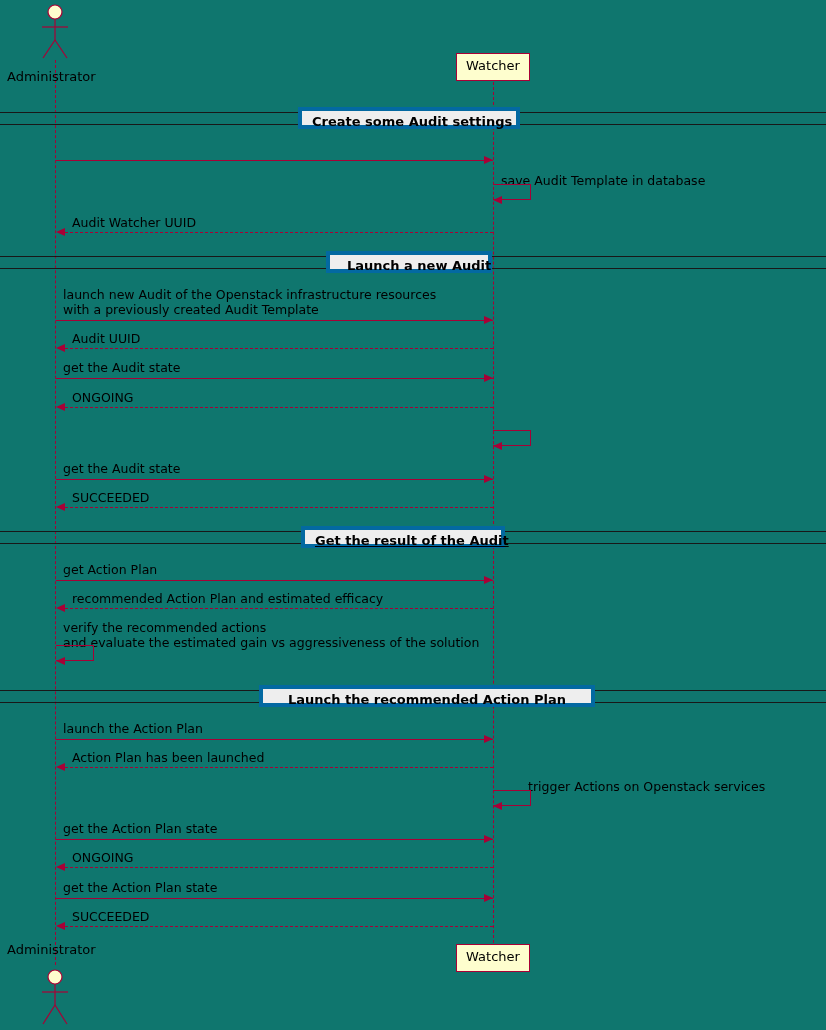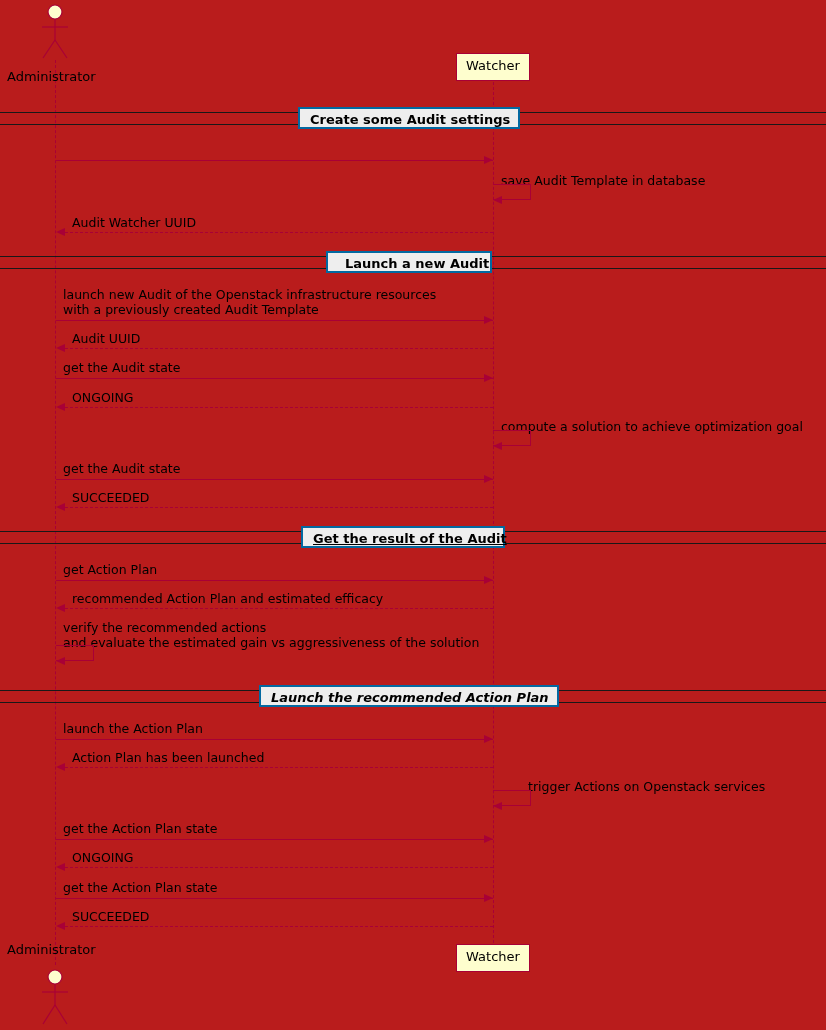--- a/index.html
+++ b/index.html
@@ -1,24 +1,24 @@
 <!DOCTYPE html>
 <html><head>
 <meta charset="utf-8">
 <style>
   html,body{margin:0;padding:0;background:#ffffff;}
   body{font-family:"DejaVu Sans","Liberation Sans",sans-serif;}
-  #canvas{position:relative;width:826px;height:1030px;overflow:hidden;background:#b91c1c;}
+  #canvas{position:relative;width:826px;height:1030px;overflow:hidden;background:#0f766e;}
   .lifeline{position:absolute;width:0;border-left:1px dashed #A80036;}
   .actor-label{position:absolute;font-size:13px;color:#000;white-space:nowrap;}
   .participant-box{position:absolute;background:#FEFECE;border:1px solid #A80036;
      font-size:13px;color:#000;text-align:center;padding:4px 9px;box-sizing:border-box;}
   .divider{position:absolute;left:0;width:826px;height:0;border-top:1px solid #181818;}
   .divider2{position:absolute;left:0;width:826px;height:0;border-top:1px solid #181818;}
-  .group-label{position:absolute;background:#EEEEEE;border:2px solid #0369a1;
+  .group-label{position:absolute;background:#EEEEEE;border:4px solid #0369a1;
      font-size:13px;font-weight:bold;color:#000;padding:3px 10px;box-sizing:border-box;
      text-align:center;white-space:nowrap;}
   .msg-line{position:absolute;height:0;border-top:1px solid #A80036;}
   .msg-line.dashed{border-top:1px dashed #A80036;}
   .msg-text{position:absolute;font-size:12.5px;color:#000;white-space:pre;line-height:15px;}
   .arrow-r{position:absolute;width:0;height:0;border-top:4px solid transparent;
      border-bottom:4px solid transparent;border-left:9px solid #A80036;}
   .arrow-l{position:absolute;width:0;height:0;border-top:4px solid transparent;
      border-bottom:4px solid transparent;border-right:9px solid #A80036;}
   .self-msg{position:absolute;border:1px solid #A80036;border-left:none;
@@ -83,21 +83,20 @@
   <div class="arrow-l" style="left:56px;top:344px;"></div>
 
   <div class="msg-text" style="left:63px;top:360px;">get the Audit state</div>
   <div class="msg-line" style="left:56px;top:378px;width:437px;"></div>
   <div class="arrow-r" style="left:484px;top:374px;"></div>
 
   <div class="msg-text" style="left:72px;top:390px;">ONGOING</div>
   <div class="msg-line dashed" style="left:60px;top:407px;width:433px;"></div>
   <div class="arrow-l" style="left:56px;top:403px;"></div>
 
-  <div class="msg-text" style="left:501px;top:419px;">compute a solution to achieve optimization goal</div>
   <div class="self-msg" style="left:493px;top:430px;"></div>
   <div class="arrow-l" style="left:493px;top:442px;"></div>
 
   <div class="msg-text" style="left:63px;top:461px;">get the Audit state</div>
   <div class="msg-line" style="left:56px;top:479px;width:437px;"></div>
   <div class="arrow-r" style="left:484px;top:475px;"></div>
 
   <div class="msg-text" style="left:72px;top:490px;">SUCCEEDED</div>
   <div class="msg-line dashed" style="left:60px;top:507px;width:433px;"></div>
   <div class="arrow-l" style="left:56px;top:503px;"></div>
@@ -114,21 +113,21 @@
   <div class="msg-line dashed" style="left:60px;top:608px;width:433px;"></div>
   <div class="arrow-l" style="left:56px;top:604px;"></div>
 
   <div class="msg-text" style="left:63px;top:620px;">verify the recommended actions
 and evaluate the estimated gain vs aggressiveness of the solution</div>
   <div class="self-msg" style="left:56px;top:645px;"></div>
   <div class="arrow-l" style="left:56px;top:657px;"></div>
 
   <div class="divider" style="top:690px;"></div>
   <div class="divider2" style="top:702px;"></div>
-  <div class="group-label" style="left:259px;top:685px;width:300px;height:22px;font-style:italic;">Launch the recommended Action Plan</div>
+  <div class="group-label" style="left:259px;top:685px;width:336px;height:22px;">Launch the recommended Action Plan</div>
 
   <div class="msg-text" style="left:63px;top:721px;">launch the Action Plan</div>
   <div class="msg-line" style="left:56px;top:739px;width:437px;"></div>
   <div class="arrow-r" style="left:484px;top:735px;"></div>
 
   <div class="msg-text" style="left:72px;top:750px;">Action Plan has been launched</div>
   <div class="msg-line dashed" style="left:60px;top:767px;width:433px;"></div>
   <div class="arrow-l" style="left:56px;top:763px;"></div>
 
   <div class="msg-text" style="left:528px;top:779px;">trigger Actions on Openstack services</div>

